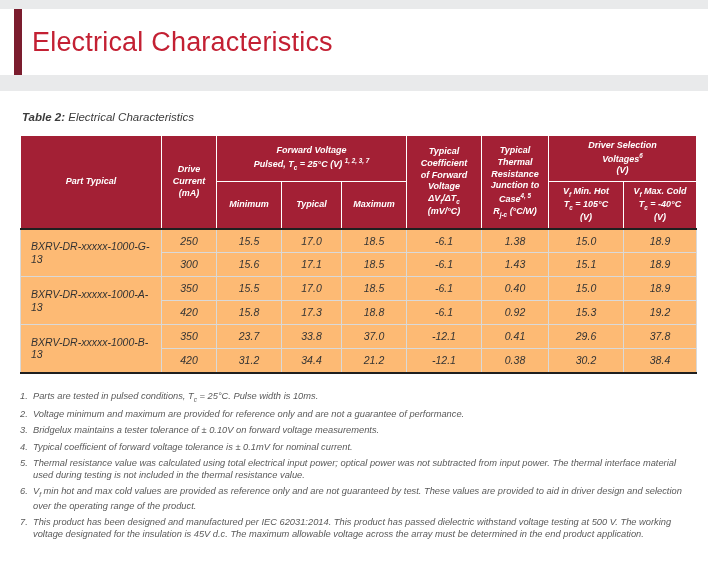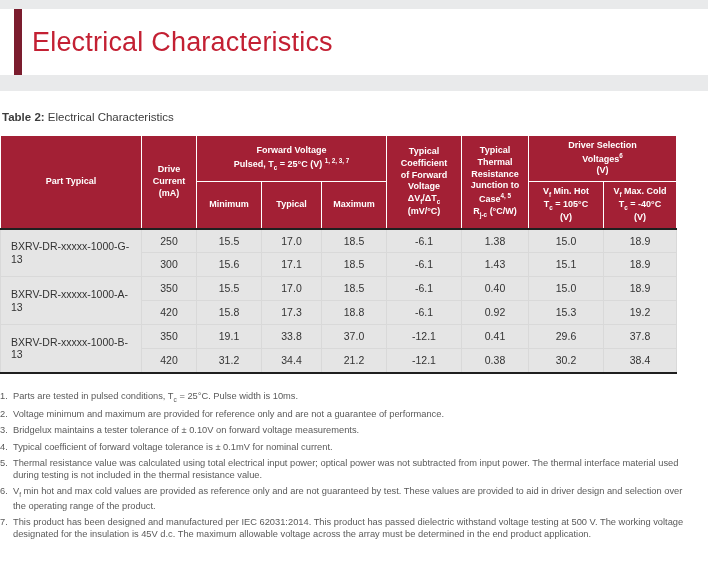--- a/index.html
+++ b/index.html
@@ -17,42 +17,42 @@
   .accent-bar {
     position:absolute; left:14px; top:0; height:100%; width:8px;
     background:#7b1d2e;
   }
   .page-title {
     margin:0 0 0 32px; font-size:27px; font-weight:400;
     color:#c32033; letter-spacing:.2px;
   }
   .content {
     margin-top:16px; background:#ffffff;
-    padding:16px 16px 8px 0; height:483px;
+    padding:16px 16px 8px 20px; height:483px;font-style:italic;
   }
   .caption { margin:4px 0 12px 2px; font-size:11.5px; color:#3c3c3c; }
   .caption b { font-weight:700; }
 
   table.spec {
     border-collapse:collapse; width:676px; table-layout:fixed;
     border-bottom:2px solid #1f1f1f;
   }
   table.spec thead th {
     background:#a32035; color:#ffffff;
     border:1px solid #ffffff;
     font-size:9px; font-weight:700; line-height:1.3;
     padding:4px 2px; text-align:center; vertical-align:middle;
   }
   table.spec sup { font-size:70%; }
   table.spec sub { font-size:70%; }
   table.spec tbody td {
     border:1px solid #d9d9d9;
     font-size:10.5px; color:#333333;
     text-align:center; padding:0 3px; height:24px; line-height:1.2;
-    background:#e5e5e5;
+    background:#fdba74;
   }
   table.spec tbody td.part { text-align:left; padding-left:10px; }
   table.spec tbody tr.group-start > td { border-top:1px solid #c2410c; }
   table.spec tbody tr.first-body-row > td { border-top:2px solid #1f1f1f; }
 
   .notes { margin-top:16px; }
   .notes-title { margin:0 0 7px 0; font-size:10px; color:#4c4c4c; }
   .note { display:flex; margin:0 0 4px 0; font-size:9.3px; color:#5a5a5a; line-height:1.32; }
   .note-num { flex:0 0 13px; }
   .note-text { flex:1; padding-right:4px; }
@@ -143,21 +143,21 @@
           <td>18.8</td>
           <td>-6.1</td>
           <td>0.92</td>
           <td>15.3</td>
           <td>19.2</td>
         </tr>
 
         <tr class="group-start">
           <td class="part" rowspan="2">BXRV-DR-xxxxx-1000-B-13</td>
           <td>350</td>
-          <td>19.1</td>
+          <td>23.7</td>
           <td>33.8</td>
           <td>37.0</td>
           <td>-12.1</td>
           <td>0.41</td>
           <td>29.6</td>
           <td>37.8</td>
         </tr>
         <tr>
           <td>420</td>
           <td>31.2</td>

